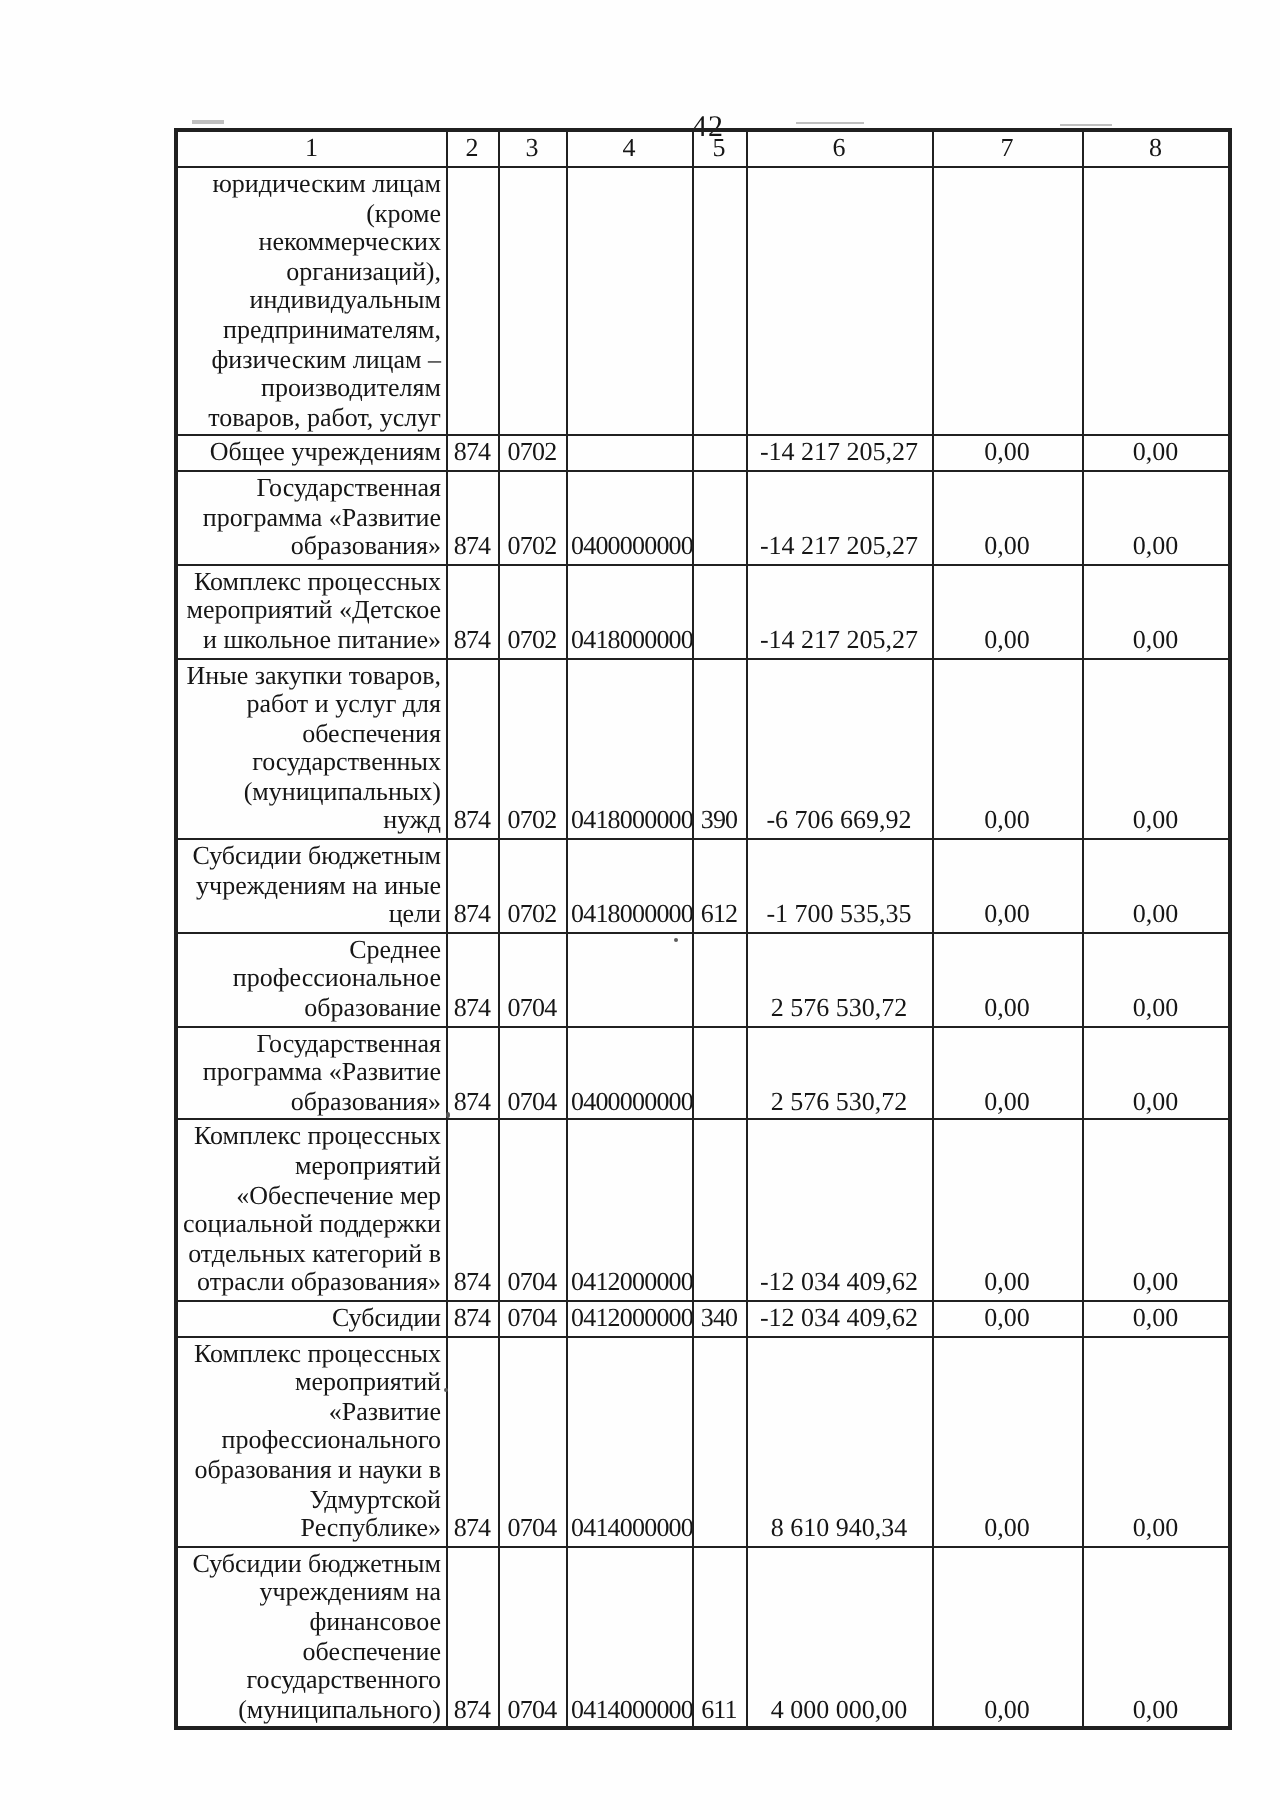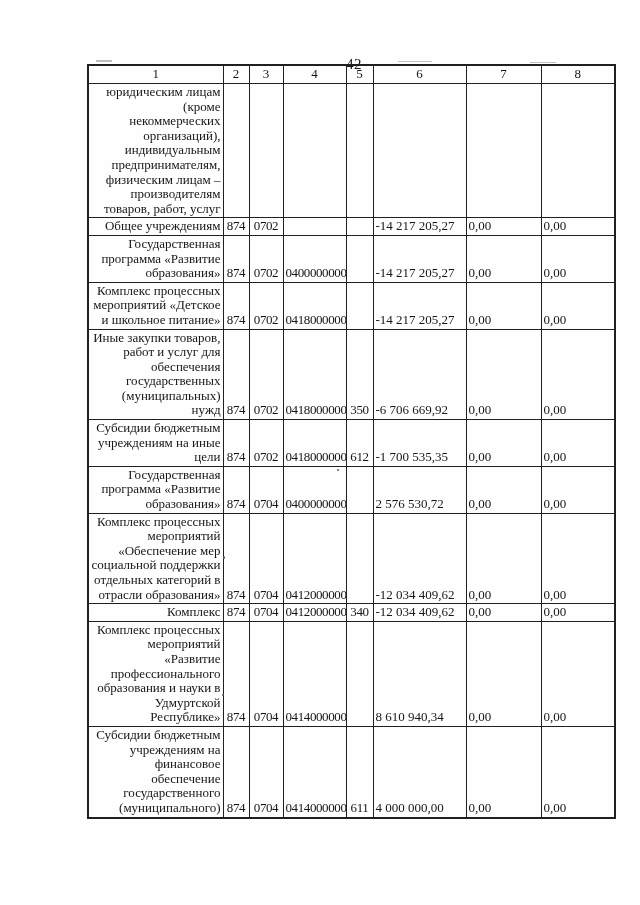--- a/index.html
+++ b/index.html
@@ -56,21 +56,21 @@
     padding-right: 1px;
   }
   td.code {
     text-align: center;
     vertical-align: bottom;
     padding: 1px 0;
     font-size: 12.6px;
     letter-spacing: -0.4px;
   }
   td.amount {
-    text-align: left;
+    text-align: center;
     vertical-align: bottom;
     padding-right: 3px;
   }
   
   .speck {
     position: absolute;
     background: #5a5a5a;
     border-radius: 50%;
   }
   .smudge {
@@ -163,34 +163,46 @@
     <tr>
       <td class="name">Иные закупки товаров,
 работ и услуг для
 обеспечения
 государственных
 (муниципальных)
 нужд</td>
       <td class="code">874</td>
       <td class="code">0702</td>
       <td class="code">0418000000</td>
-      <td class="code">350</td>
+      <td class="code">390</td>
       <td class="amount">-6 706 669,92</td>
       <td class="amount">0,00</td>
       <td class="amount">0,00</td>
     </tr>
     <tr>
       <td class="name">Субсидии бюджетным
 учреждениям на иные
 цели</td>
       <td class="code">874</td>
       <td class="code">0702</td>
       <td class="code">0418000000</td>
       <td class="code">612</td>
       <td class="amount">-1 700 535,35</td>
+      <td class="amount">0,00</td>
+      <td class="amount">0,00</td>
+    </tr>
+    <tr>
+      <td class="name">Среднее
+профессиональное
+образование</td>
+      <td class="code">874</td>
+      <td class="code">0704</td>
+      <td class="code"></td>
+      <td class="code"></td>
+      <td class="amount">2 576 530,72</td>
       <td class="amount">0,00</td>
       <td class="amount">0,00</td>
     </tr>
     <tr>
       <td class="name">Государственная
 программа «Развитие
 образования»</td>
       <td class="code">874</td>
       <td class="code">0704</td>
       <td class="code">0400000000</td>
@@ -208,21 +220,21 @@
 отрасли образования»</td>
       <td class="code">874</td>
       <td class="code">0704</td>
       <td class="code">0412000000</td>
       <td class="code"></td>
       <td class="amount">-12 034 409,62</td>
       <td class="amount">0,00</td>
       <td class="amount">0,00</td>
     </tr>
     <tr>
-      <td class="name">Комплекс</td>
+      <td class="name">Субсидии</td>
       <td class="code">874</td>
       <td class="code">0704</td>
       <td class="code">0412000000</td>
       <td class="code">340</td>
       <td class="amount">-12 034 409,62</td>
       <td class="amount">0,00</td>
       <td class="amount">0,00</td>
     </tr>
     <tr>
       <td class="name">Комплекс процессных

